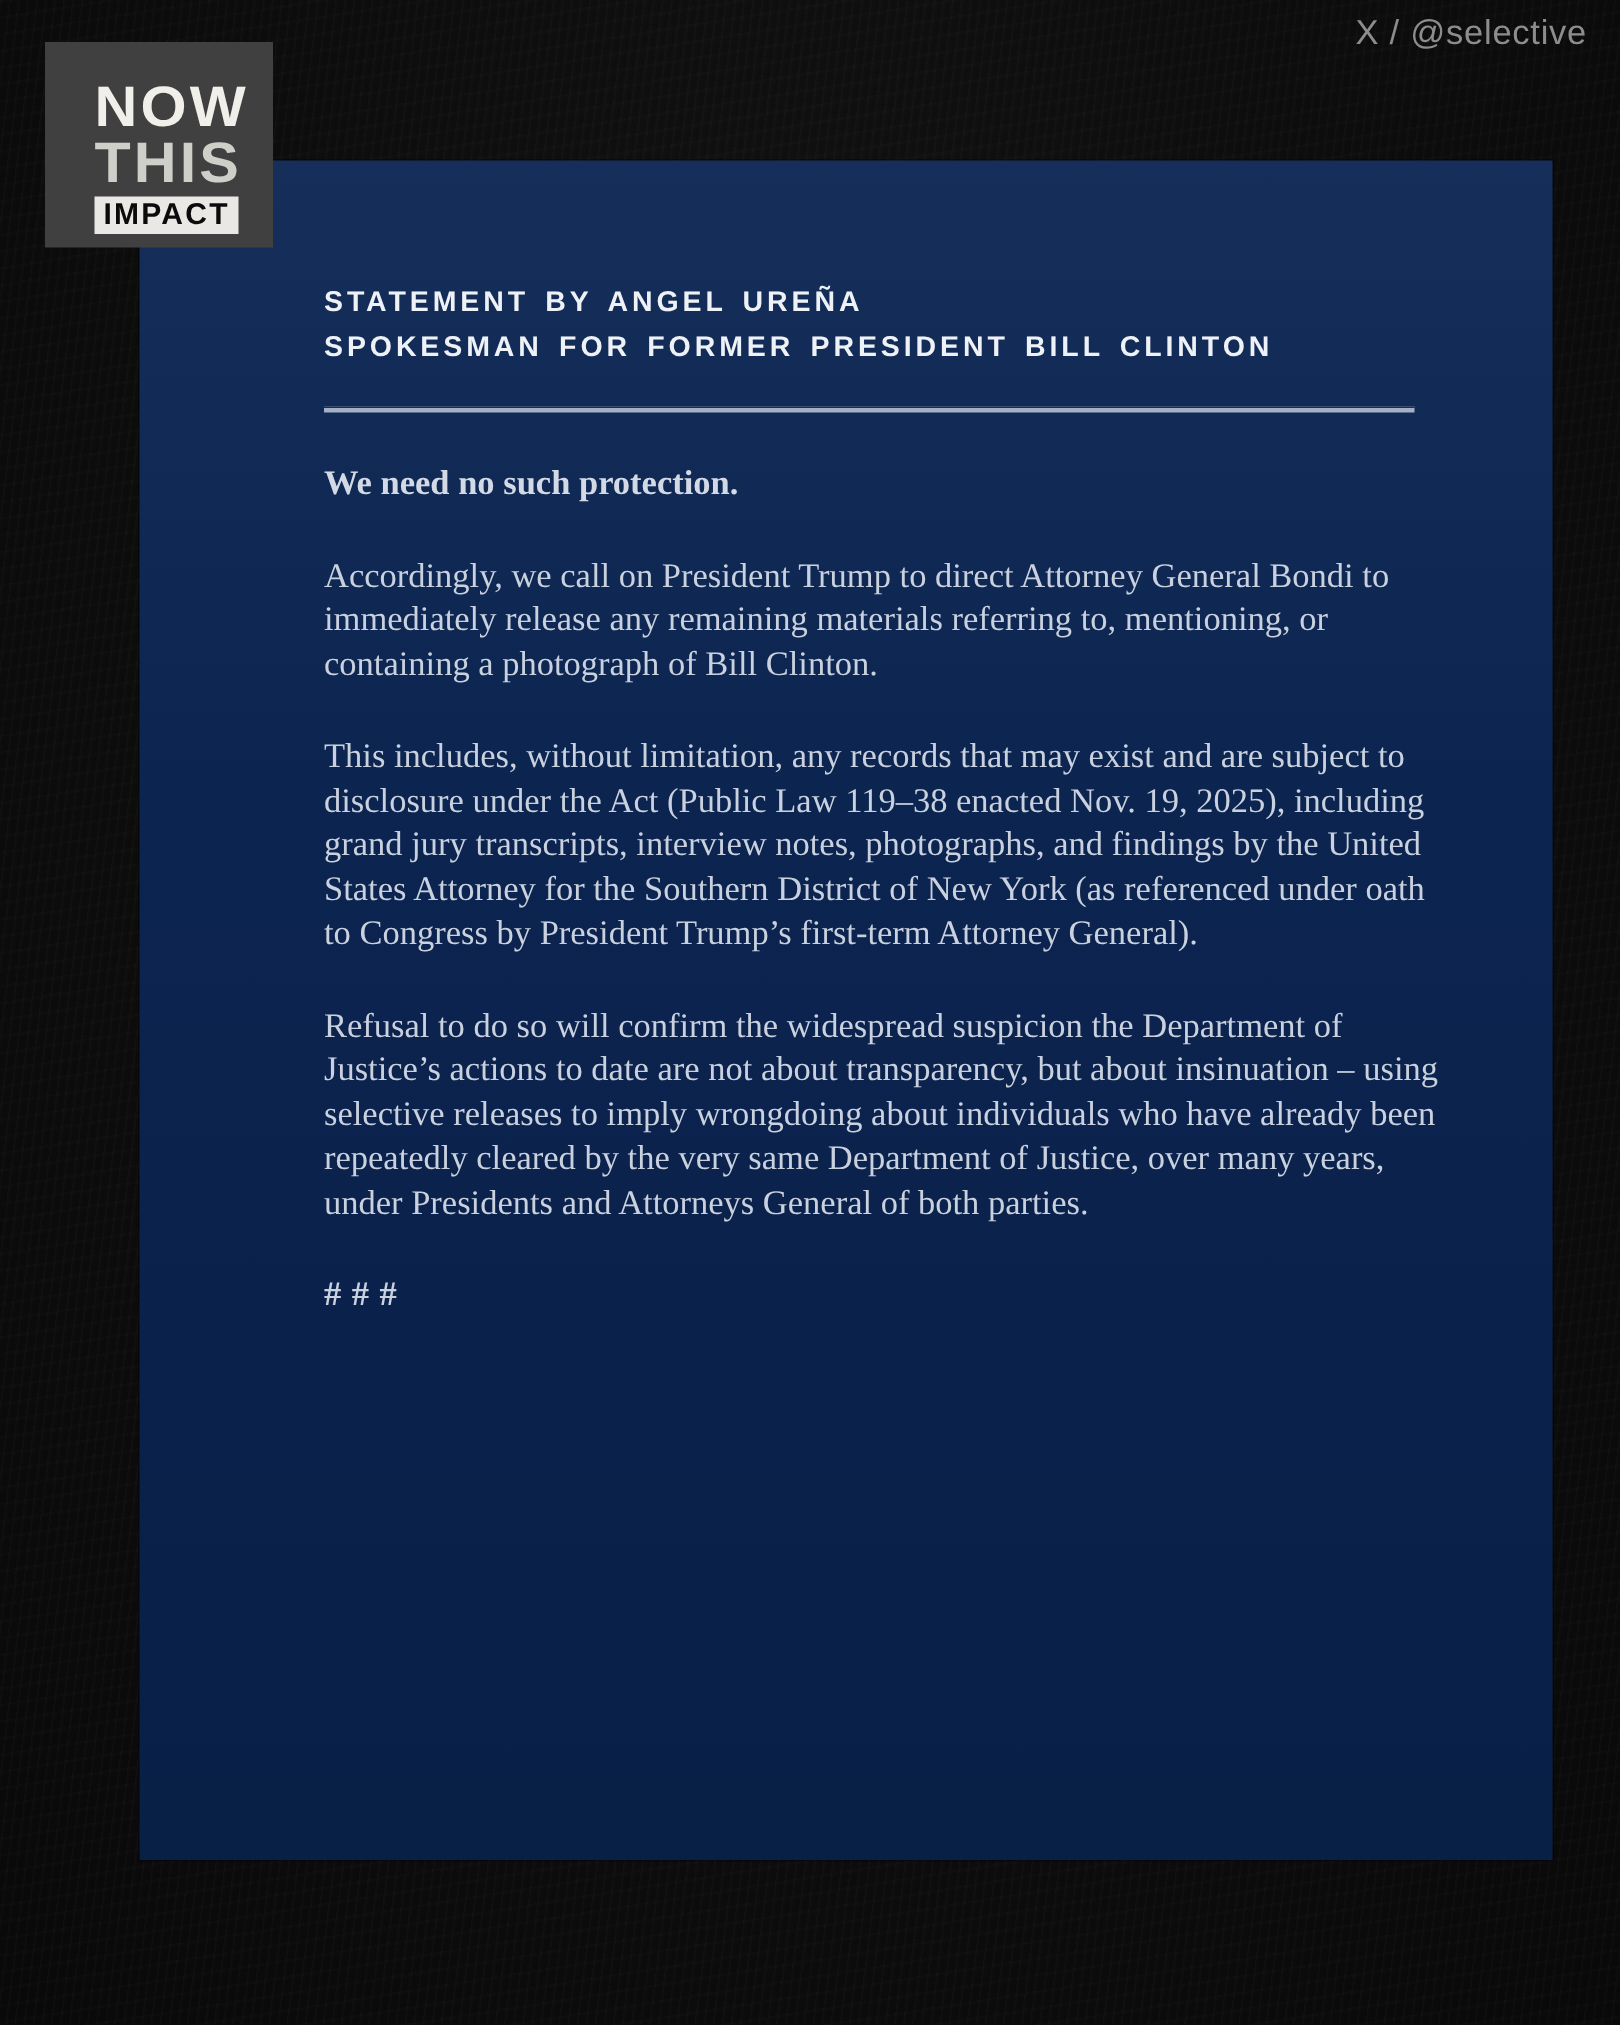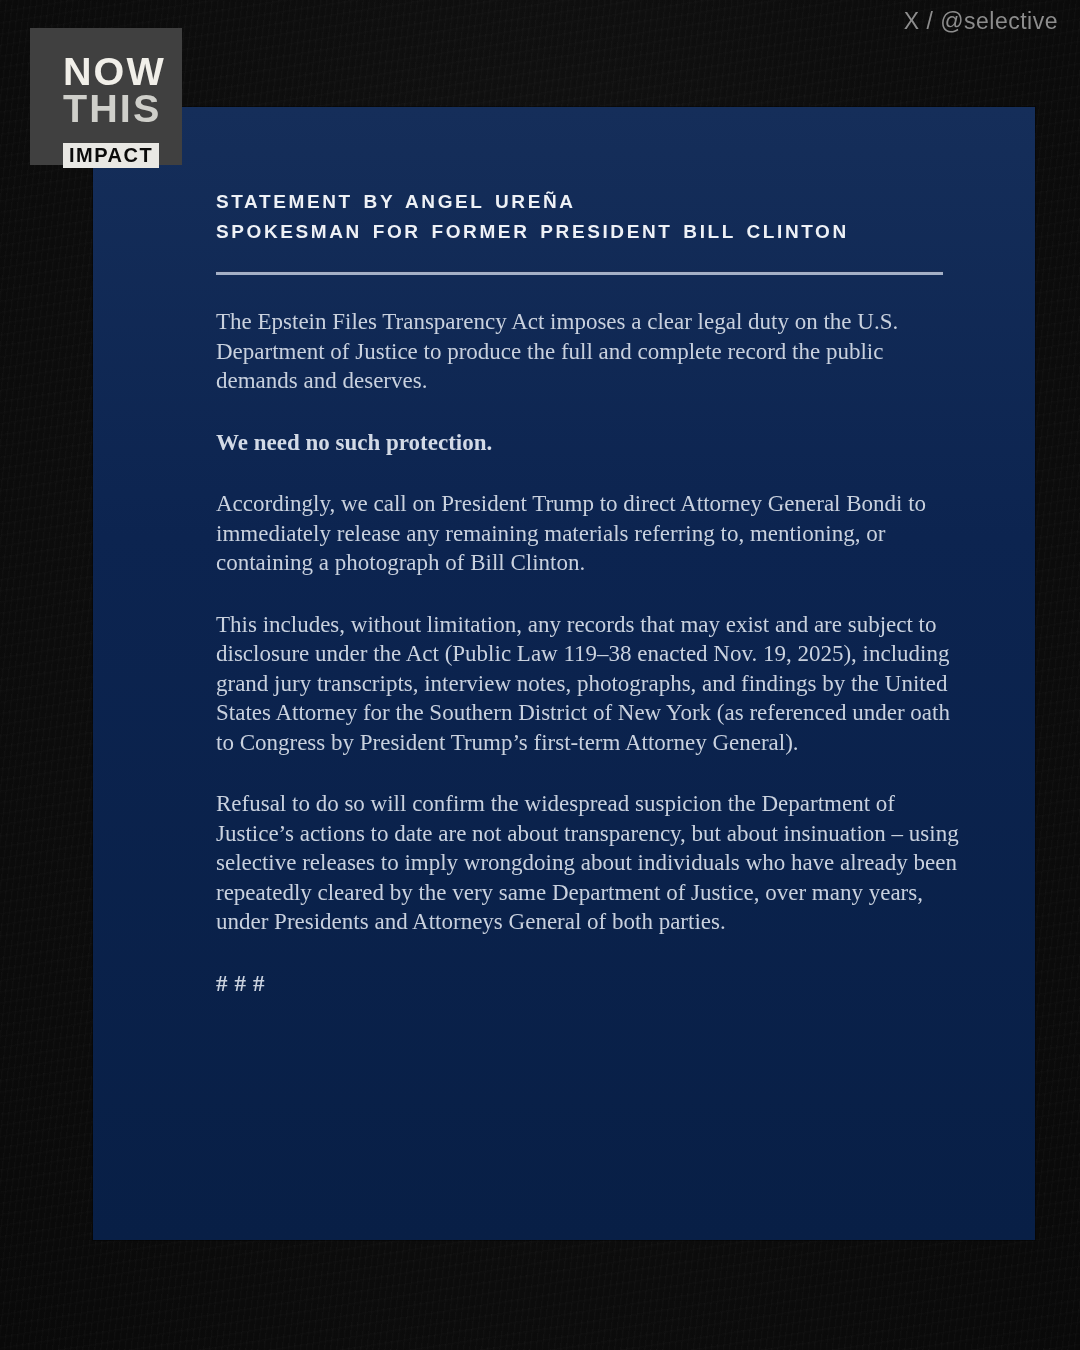--- a/index.html
+++ b/index.html
@@ -104,21 +104,21 @@
     line-height: 37px;
     letter-spacing: 2px;
     transform-origin: left center;
     transform: scaleX(1.04);
     white-space: nowrap;
   }
   .logo-now { color: #f1efe9; }
   .logo-this { color: #cfcfca; }
   .logo-impact {
     display: inline-block;
-    margin-top: 15px;
+    margin-top: 3px;
     background: #e9e8e4;
     color: #0b0b0b;
     font-weight: bold;
     font-size: 20px;
     line-height: 22px;
     letter-spacing: 1.5px;
     padding: 1px 6px 2px 6px;
   }
 </style>
 </head>
@@ -128,21 +128,20 @@
 
 <div class="attribution">X / @selective</div>
 
 <div class="card">
   <div class="card-content">
     <div class="hdr">STATEMENT BY ANGEL UREÑA</div>
     <div class="hdr">SPOKESMAN FOR FORMER PRESIDENT BILL CLINTON</div>
 
     <div class="divider"></div>
 
-    <p class="para">The Epstein Files Transparency Act imposes a clear legal duty on the U.S. Department of Justice to produce the full and complete record the public demands and deserves.</p>
     <p class="para bold">We need no such protection.</p>
     <p class="para">Accordingly, we call on President Trump to direct Attorney General Bondi to immediately release any remaining materials referring to, mentioning, or containing a photograph of Bill Clinton.</p>
     <p class="para">This includes, without limitation, any records that may exist and are subject to disclosure under the Act (Public Law 119–38 enacted Nov. 19, 2025), including grand jury transcripts, interview notes, photographs, and findings by the United States Attorney for the Southern District of New York (as referenced under oath to Congress by President Trump’s first-term Attorney General).</p>
     <p class="para">Refusal to do so will confirm the widespread suspicion the Department of Justice’s actions to date are not about transparency, but about insinuation –  using selective releases to imply wrongdoing about individuals who have already been repeatedly cleared by the very same Department of Justice, over many years, under Presidents and Attorneys General of both parties.</p>
     <p class="para closing">###</p>
   </div>
 </div>
 
 <div class="logo">
   <div class="logo-now">NOW</div>

